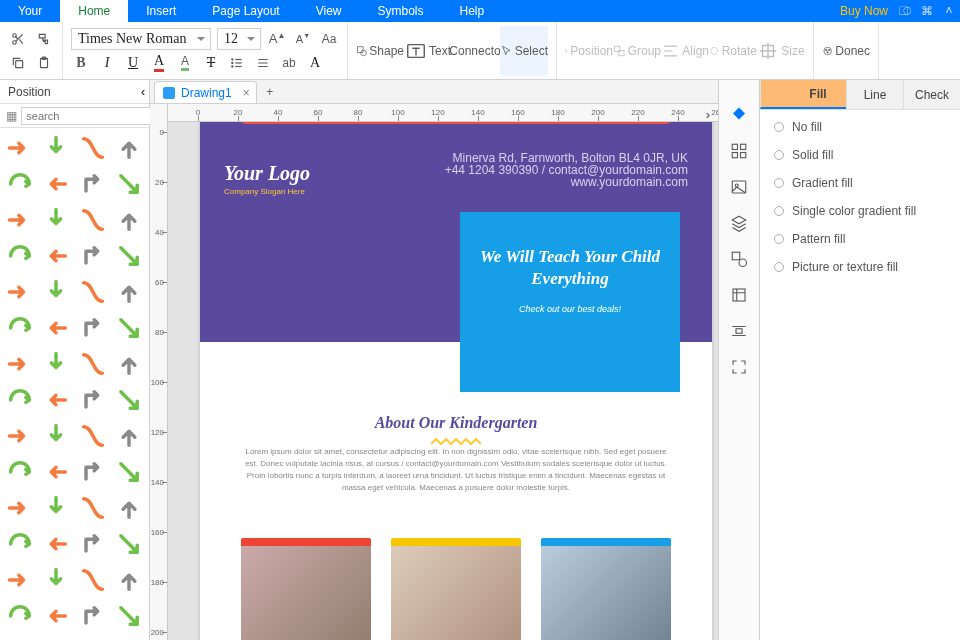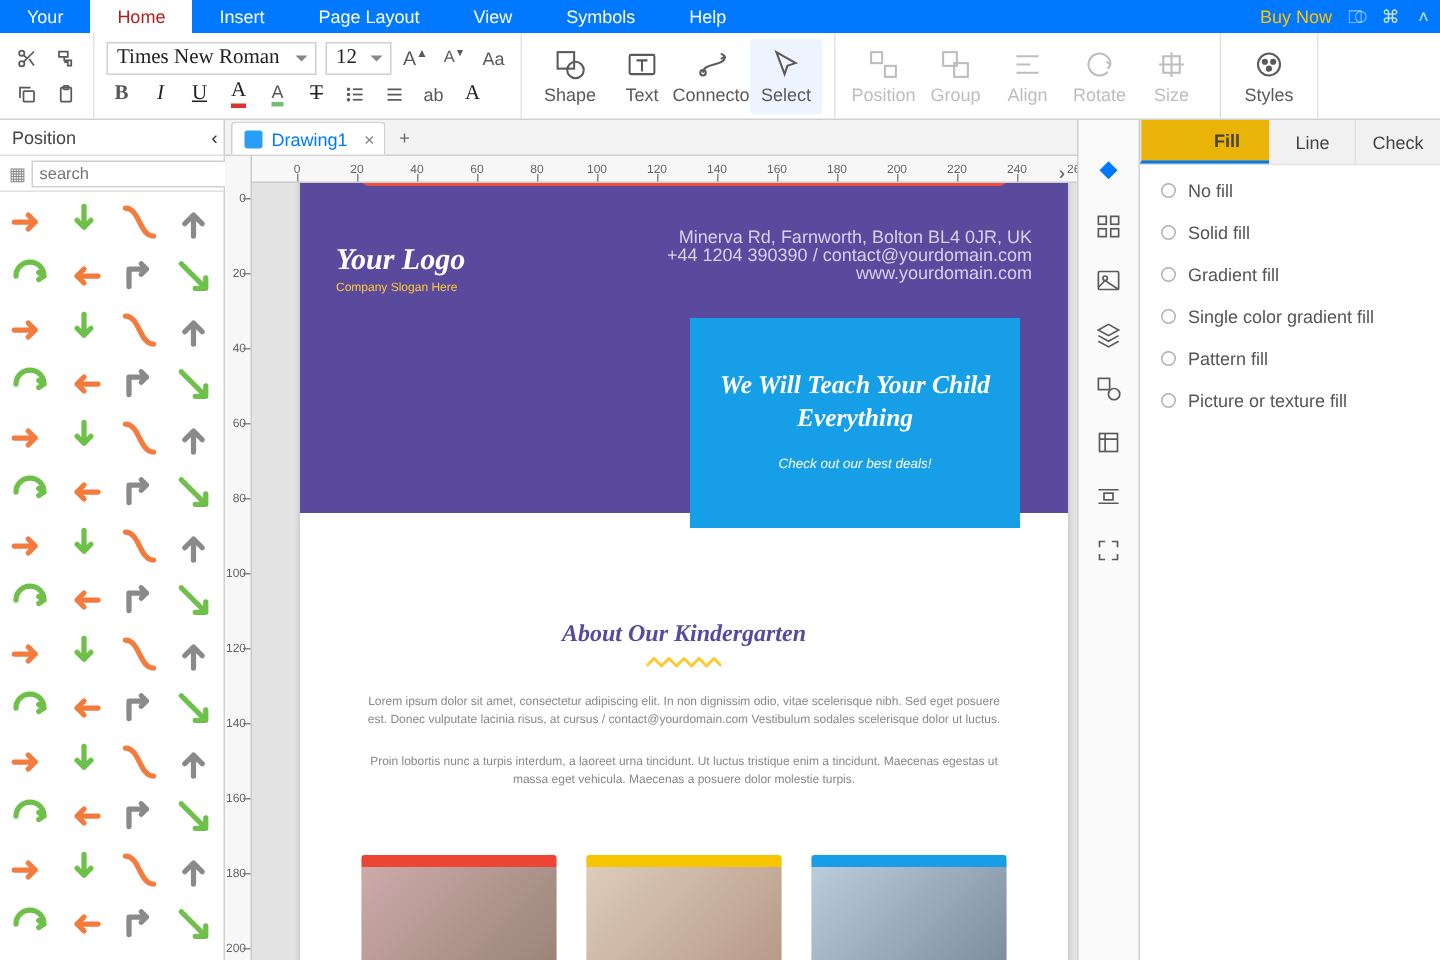--- a/index.html
+++ b/index.html
@@ -1,29 +1,29 @@
 <!DOCTYPE html>
 <html><head>
 <meta charset="utf-8">
 <style>
 *{margin:0;padding:0;box-sizing:border-box;font-family:"Segoe UI",Tahoma,sans-serif;font-size:12px;}
 body{background:#f5f5f5;width:960px;height:640px;overflow:hidden;user-select:none;}
 
 .menubar{height:22px;background:#0078ff;display:flex;align-items:stretch;color:#fff;}
 .menubar .menu{padding:0 18px;display:flex;align-items:center;cursor:pointer;}
-.menubar .menu.active{background:#fff;color:#b91c1c;}
+.menubar .menu.active{background:#fff;color:#15803d;}
 .menubar .spacer{flex:1;}
 .menubar .buy{color:#ffc400;padding:0 6px;display:flex;align-items:center;font-weight:500;}
 .menubar .winicon{width:22px;display:flex;align-items:center;justify-content:center;color:#cfe4ff;}
 
 .ribbon{height:58px;background:#fff;border-bottom:1px solid #d0d0d0;display:flex;align-items:stretch;}
 .rgroup{padding:4px 8px;border-right:1px solid #e3e3e3;display:flex;flex-direction:column;justify-content:center;gap:2px;}
 .rrow{display:flex;align-items:center;gap:6px;height:22px;}
 .icobtn{width:20px;height:20px;display:flex;align-items:center;justify-content:center;color:#5a5a5a;cursor:pointer;border-radius:2px;}
-.icobtn.big{flex-direction:column;width:48px;height:50px;font-size:10px;gap:2px;}
+.icobtn.big{flex-direction:row;width:48px;height:50px;font-size:10px;gap:2px;}
 .icobtn.big svg{width:22px;height:22px;}
 .icobtn.dis{color:#bdbdbd;cursor:default;}
 .fontsel{height:22px;border:1px solid #cfcfcf;background:#fff;padding:0 16px 0 6px;min-width:140px;display:flex;align-items:center;color:#444;position:relative;}
 .fontsel.small{min-width:44px;}
 .fontsel::after{content:"";position:absolute;right:5px;top:50%;margin-top:-2px;border:4px solid transparent;border-top-color:#888;}
 .txt{font-family:"Times New Roman",serif;font-size:14px;color:#222;}
 .bb{font-weight:bold;font-family:"Times New Roman",serif;font-size:14px;}
 
 .workspace{display:flex;height:560px;}
 .libpanel{width:150px;background:#fff;border-right:1px solid #d0d0d0;display:flex;flex-direction:column;}
@@ -44,42 +44,42 @@
 .canvaswrap{flex:1;display:flex;background:#ededed;overflow:hidden;position:relative;}
 .hruler{position:absolute;top:0;left:18px;right:0;height:18px;background:#f7f7f7;border-bottom:1px solid #ccc;}
 .vruler{position:absolute;top:0;left:0;bottom:0;width:18px;background:#f7f7f7;border-right:1px solid #ccc;}
 .canvas{position:absolute;top:18px;left:18px;right:0;bottom:0;overflow:hidden;background:#e3e3e3;}
 .page{position:absolute;top:-10px;left:32px;width:512px;background:#fff;box-shadow:0 1px 4px rgba(0,0,0,0.2);}
 .hero{background:#5a4a9e;height:230px;position:relative;overflow:hidden;padding:16px 24px;}
 .hero .redbar{position:absolute;top:0;left:40px;right:40px;height:12px;background:#f14e42;border-radius:0 0 6px 6px;}
 .hero .logo{margin-top:34px;font-family:Georgia,serif;font-style:italic;font-weight:bold;color:#fff;font-size:20px;}
 .hero .slogan{color:#ffc933;font-size:8px;margin-top:2px;}
 .hero .contact{position:absolute;top:40px;right:24px;text-align:right;color:#d5d2ec;font-size:8px;line-height:12px;}
-.bluecard{position:absolute;top:100px;left:260px;width:220px;height:140px;background:#169fe6;color:#fff;text-align:center;padding:34px 18px;}
+.bluecard{position:absolute;top:100px;left:260px;width:220px;height:180px;background:#169fe6;color:#fff;text-align:center;padding:34px 18px;}
 .bluecard h2{font-family:Georgia,serif;font-style:italic;font-size:17px;line-height:22px;}
 .bluecard .sub{font-size:9px;font-style:italic;margin-top:14px;}
 .pagebody{padding:72px 40px 20px;text-align:center;}
 .pagebody h3{font-family:Georgia,serif;font-style:italic;color:#5a4a9e;font-size:16px;}
 .zz{display:flex;justify-content:center;margin-top:6px;}
 .zz svg{width:50px;height:8px;}
-.lorem{font-size:8px;color:#888;line-height:12px;margin-top:16px;}
+.lorem{font-size:8px;color:#888;line-height:12px;margin-top:0;}
 .cards{display:flex;gap:20px;justify-content:center;margin-top:24px;padding:0 40px;position:relative;}
 .cards::before{content:"";position:absolute;bottom:-30px;left:10px;right:10px;height:60px;background:#23a355;z-index:0;}
 .card{width:130px;height:140px;background:#ddd;position:relative;z-index:1;border-radius:2px;}
 .card .bar{height:8px;border-radius:2px 2px 0 0;}
 .card .face{height:132px;background:linear-gradient(135deg,#caa,#876);}
 
 .rtoolstrip{width:42px;background:#fafafa;border-left:1px solid #d0d0d0;border-right:1px solid #d0d0d0;display:flex;flex-direction:column;align-items:center;padding-top:24px;gap:14px;}
 .rtoolstrip .ti{width:22px;height:22px;display:flex;align-items:center;justify-content:center;color:#5a5a5a;cursor:pointer;}
 .rtoolstrip .ti.active{color:#0078ff;}
 
 .proppanel{width:200px;background:#fff;display:flex;flex-direction:column;}
 .proptabs{height:30px;display:flex;border-bottom:1px solid #e0e0e0;}
 .proptabs .pt{flex:1;display:flex;align-items:center;justify-content:center;color:#444;background:#f1f1f1;border-left:1px solid #e0e0e0;}
-.proptabs .pt.active{background:#eab308;font-weight:600;border-bottom:2px solid #0078ff;padding-left:29px;}
+.proptabs .pt.active{background:#fdba74;font-weight:600;border-bottom:2px solid #0078ff;padding-left:29px;}
 .proplist{padding:10px 14px;display:flex;flex-direction:column;gap:14px;}
 .proplist .opt{display:flex;align-items:center;gap:8px;color:#555;}
 .proplist .opt .radio{width:10px;height:10px;border:1px solid #b0b0b0;border-radius:50%;}
 
 .hruler .mark{position:absolute;bottom:0;width:1px;height:5px;background:#888;}
 .hruler .num{position:absolute;bottom:4px;font-size:8px;color:#666;transform:translateX(-50%);}
 .vruler .mark{position:absolute;right:0;height:1px;width:5px;background:#888;}
 .vruler .num{position:absolute;right:3px;font-size:8px;color:#666;transform:translateY(-50%);}
 .expand{position:absolute;top:3px;right:4px;width:16px;height:16px;display:flex;align-items:center;justify-content:center;color:#666;}
 </style>
@@ -254,21 +254,21 @@
       </div>
   </div>
   <div class="rgroup" style="flex-direction:row;align-items:center;">
     <div class="icobtn big">
         <svg viewBox="0 0 24 24" fill="none" stroke="currentColor" stroke-width="1.5">
           <circle cx="12" cy="12" r="8"></circle>
           <circle cx="9" cy="10" r="1.5" fill="currentColor"></circle>
           <circle cx="15" cy="10" r="1.5" fill="currentColor"></circle>
           <circle cx="12" cy="15" r="1.5" fill="currentColor"></circle>
         </svg>
-        <span>Styles</span>
+        <span>Donec</span>
       </div>
   </div>
 </div>
 
 <div class="workspace">
 
   <div class="libpanel">
     <div class="libhead">
       <span>Position</span>
       <span style="letter-spacing:-4px;">‹‹</span>

